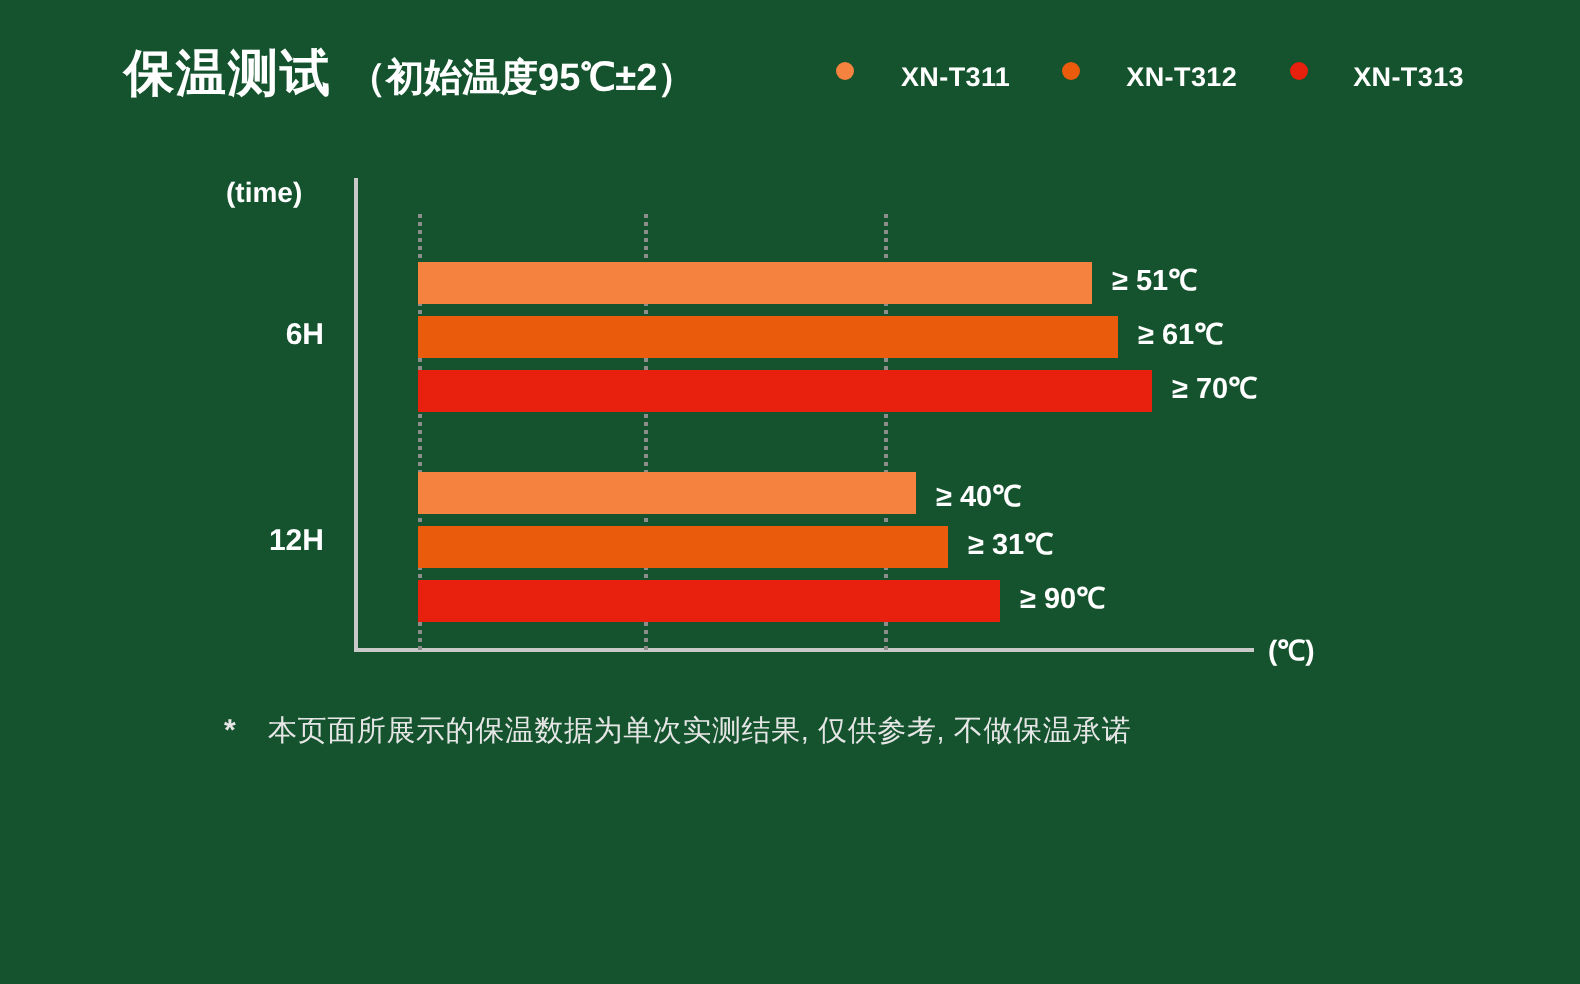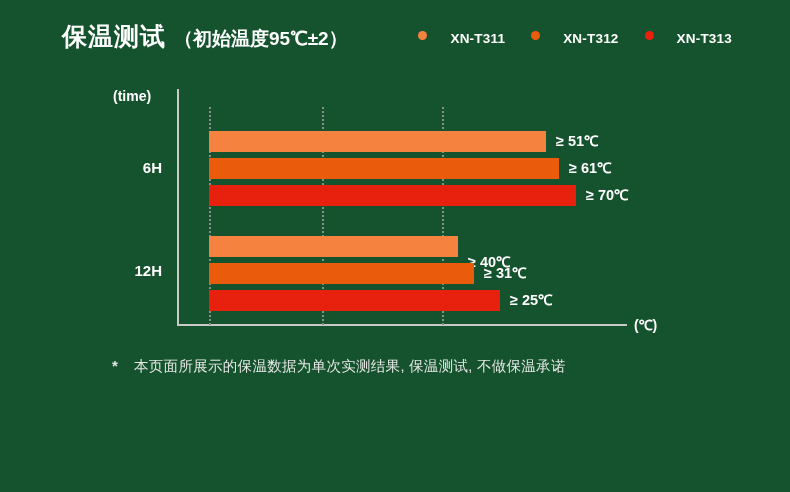--- a/index.html
+++ b/index.html
@@ -207,28 +207,28 @@
         <div class="cat-label" style="top: 262px;">12H</div>
       </div>
     <div id="bars">
         <div class="bar" style="left: 209px; top: 131px; width: 337px; background: rgb(246, 130, 63);"></div>
         <div class="bar-label" style="left: 556px; top: 131px;">≥ 51℃</div>
         <div class="bar" style="left: 209px; top: 158px; width: 350px; background: rgb(234, 91, 12);"></div>
         <div class="bar-label" style="left: 569px; top: 158px; text-align: right;">≥ 61℃</div>
         <div class="bar" style="left: 209px; top: 185px; width: 367px; background: rgb(232, 32, 14);"></div>
         <div class="bar-label" style="left: 586px; top: 185px;">≥ 70℃</div>
         <div class="bar" style="left: 209px; top: 236px; width: 249px; background: rgb(246, 130, 63);"></div>
-        <div class="bar-label" style="left: 468px; top: 252px;">≥ 40℃</div>
+        <div class="bar-label" style="left: 468px; top: 239px;">≥ 40℃</div>
         <div class="bar" style="left: 209px; top: 263px; width: 265px; background: rgb(234, 91, 12);"></div>
         <div class="bar-label" style="left: 484px; top: 263px;">≥ 31℃</div>
         <div class="bar" style="left: 209px; top: 290px; width: 291px; background: rgb(232, 32, 14);"></div>
-        <div class="bar-label" style="left: 510px; top: 290px;">≥ 25℃</div>
+        <div class="bar-label" style="left: 510px; top: 290px;">≥ 90℃</div>
       </div>
   </div>
 
   <div class="footnote">
     <div class="footnote-row">
       <div class="footnote-star">*</div>
-      <div class="footnote-text">本页面所展示的保温数据为单次实测结果, 保温测试, 不做保温承诺</div>
+      <div class="footnote-text">本页面所展示的保温数据为单次实测结果, 仅供参考, 不做保温承诺</div>
     </div>
   </div>
 
 </div>
 
 </body></html>

